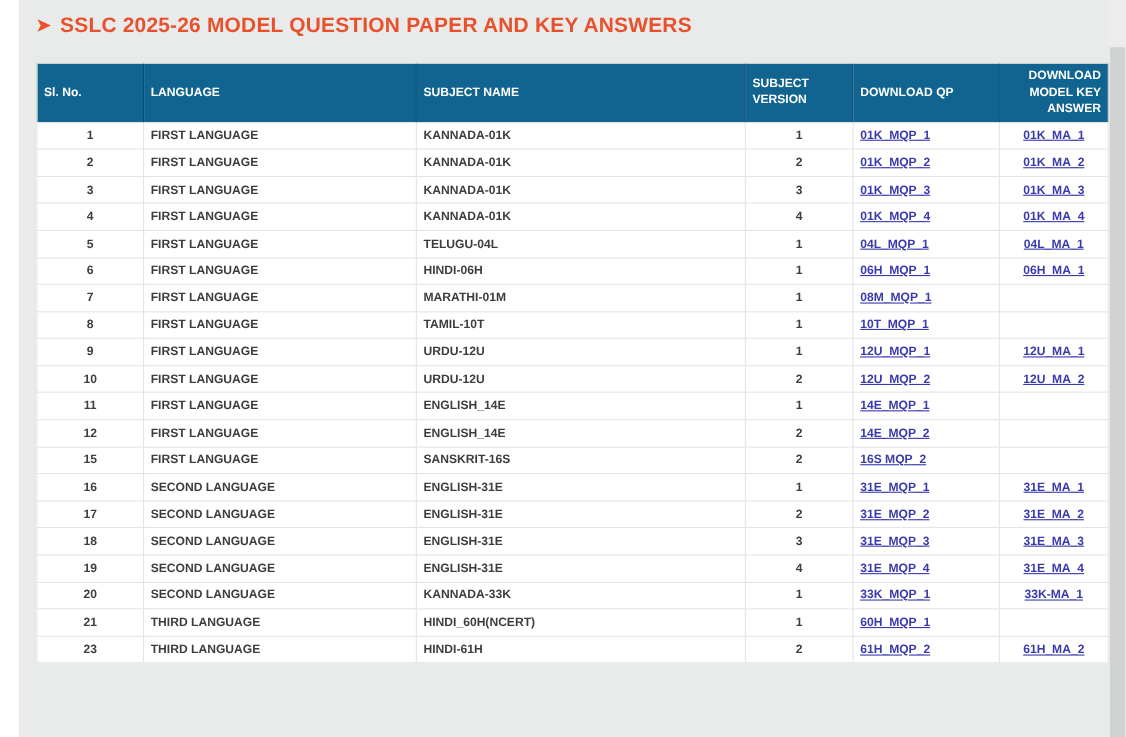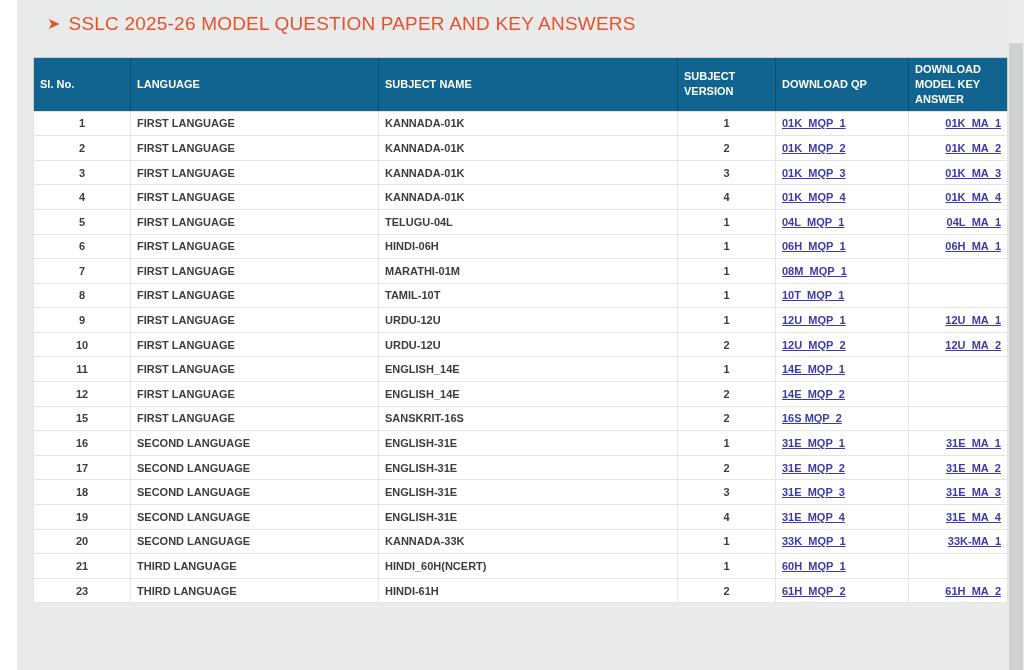--- a/index.html
+++ b/index.html
@@ -9,23 +9,23 @@
     background: #ffffff;
     position: relative;
   }
   .content-area {
     position: absolute;
     left: 17px; top: 0; right: 0; bottom: 0;
     background: var(--page-bg, #e9ebea);
   }
   .page-title {
     position: absolute;
-    left: 47px; top: 13px;
+    left: 33px; top: 13px;
     font-size: 19px;
-    font-weight: normal;
+    font-weight: bold;
     color: var(--title-color, #e9512d);
     letter-spacing: 0.2px;
     white-space: nowrap;
   }
   .page-title .arrow {
     font-size: 16px;
     margin-right: 8px;
     display: inline-block;
     transform: translateY(-1px);
   }
@@ -43,36 +43,36 @@
     color: #ffffff;
     font-size: 11px;
     font-weight: bold;
     text-align: left;
     vertical-align: middle;
     height: 50px;
     padding: 4px 6px;
     border-right: 1px solid rgba(0,0,0,0.22);
     line-height: 1.35;
   }
-  table.data-table th:last-child { border-right: none; }
+  table.data-table th:last-child { border-right: none; text-align: right; }
   table.data-table td {
     font-size: 11px;
     font-weight: bold;
     color: #3d3d3d;
     height: 24.6px;
     padding: 2px 6px;
     border: 1px solid #e2e4e5;
     background: #ffffff;
     vertical-align: middle;
     overflow: hidden;
     white-space: nowrap;
   }
   td.col-sl, td.col-version { text-align: center; }
   td.col-qp { text-align: left; }
-  td.col-ma { text-align: right; padding-right: 8px; }
+  td.col-ma { text-align: center; padding-right: 8px; }
   td a {
     color: var(--link-color, #3a3aad);
     text-decoration: underline;
     font-weight: bold;
     cursor: pointer;
   }
   
   col.c-sl { width: 97px; }
   col.c-lang { width: 248px; }
   col.c-subj { width: 299px; }

